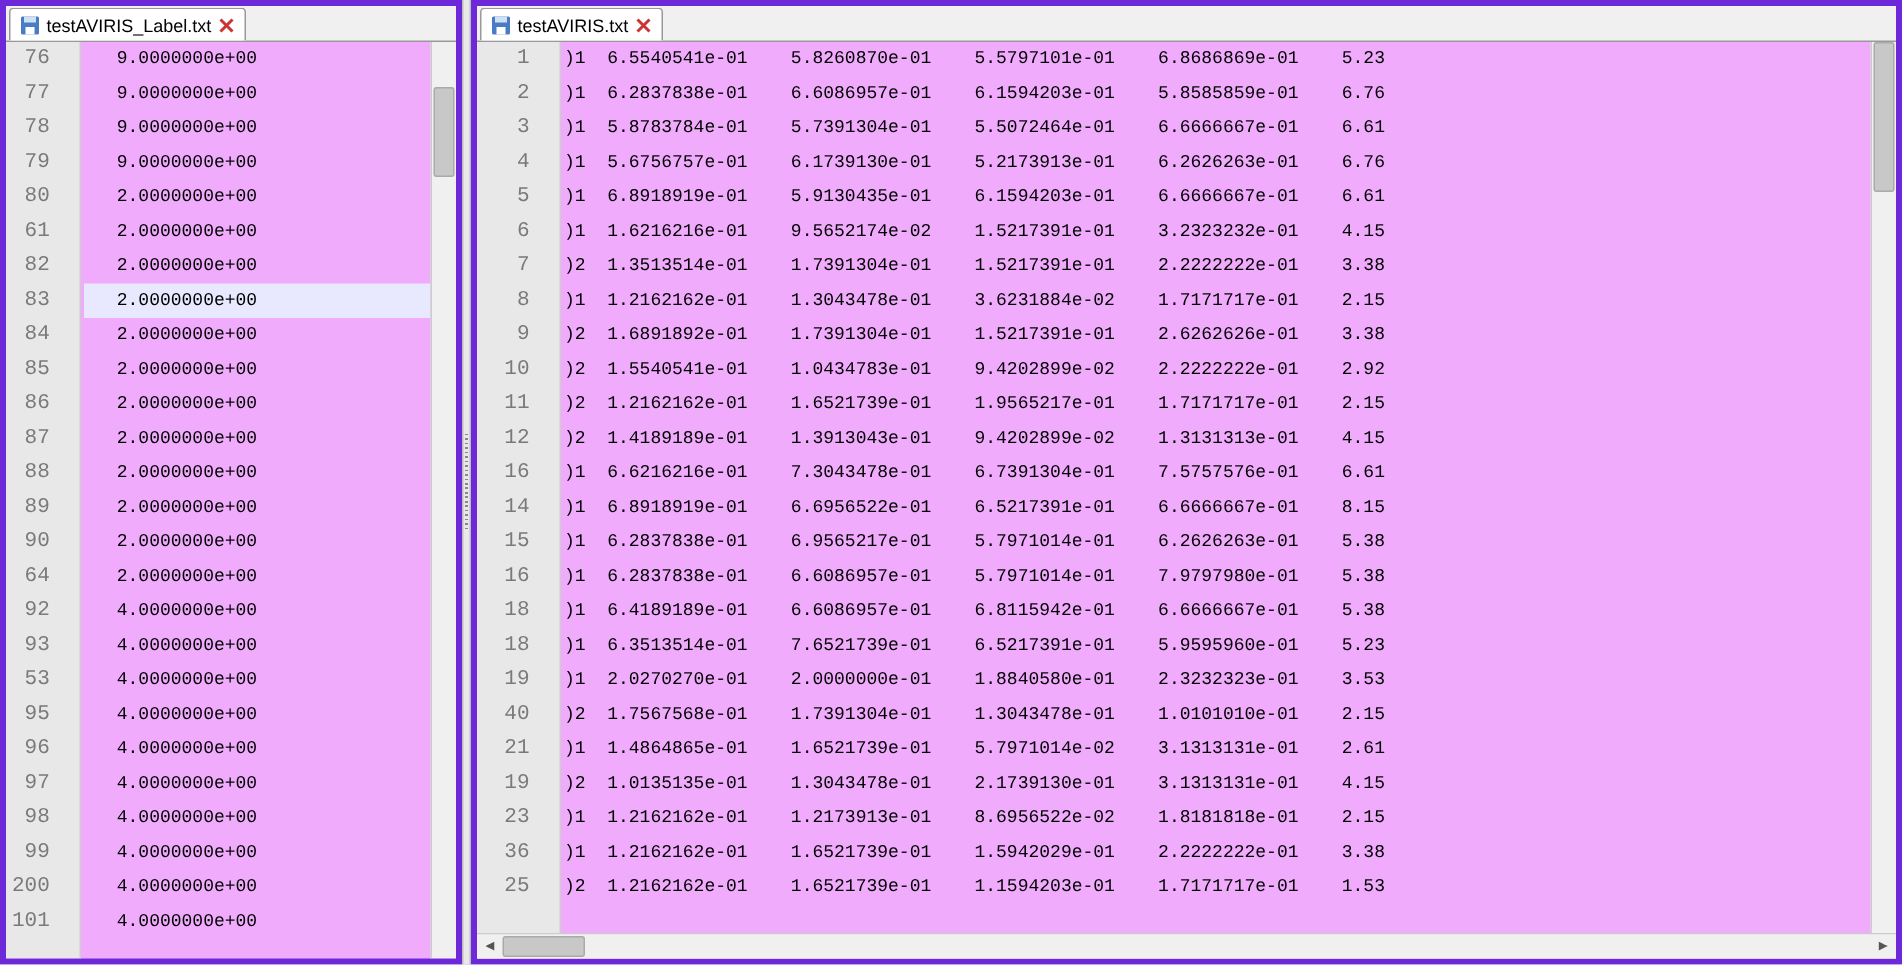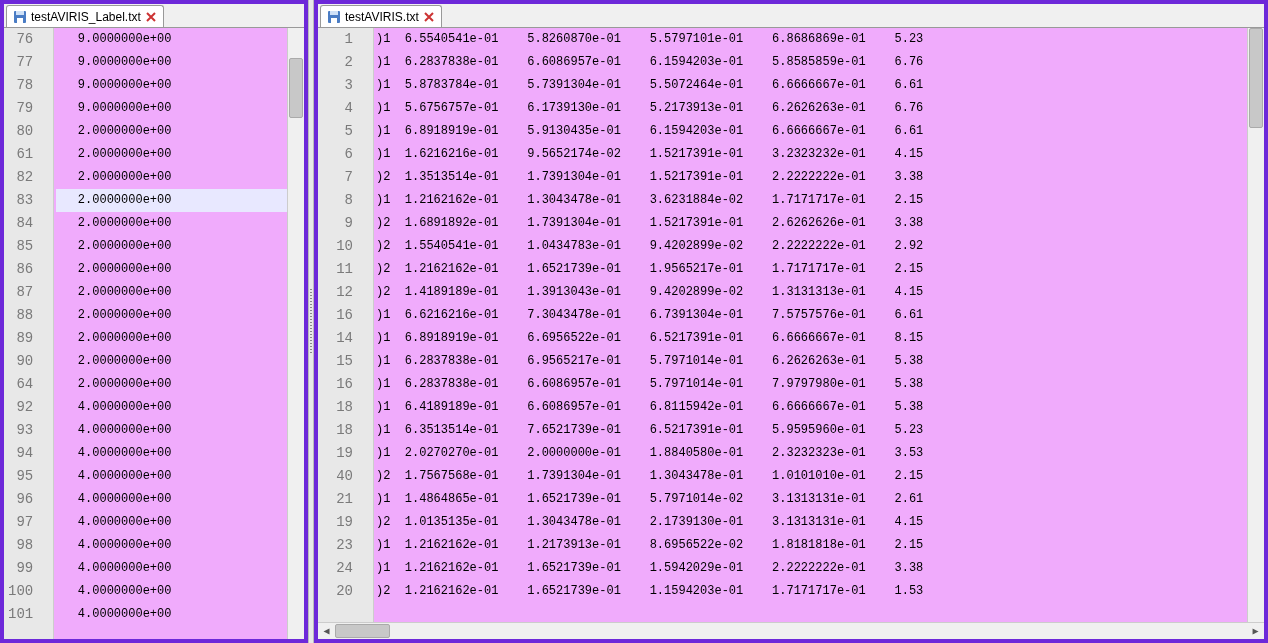--- a/index.html
+++ b/index.html
@@ -184,27 +184,27 @@
           <div class="line">84</div>
           <div class="line">85</div>
           <div class="line">86</div>
           <div class="line">87</div>
           <div class="line">88</div>
           <div class="line">89</div>
           <div class="line">90</div>
           <div class="line">64</div>
           <div class="line">92</div>
           <div class="line">93</div>
-          <div class="line">94</div>
+          <div class="line">53</div>
           <div class="line">95</div>
           <div class="line">96</div>
           <div class="line">97</div>
           <div class="line">98</div>
           <div class="line">99</div>
-          <div class="line">100</div>
+          <div class="line">200</div>
           <div class="line">101</div>
         </div>
       <div class="code" id="code-left"><div class="line">   9.0000000e+00</div><div class="line">   9.0000000e+00</div><div class="line">   9.0000000e+00</div><div class="line">   9.0000000e+00</div><div class="line">   2.0000000e+00</div><div class="line">   2.0000000e+00</div><div class="line">   2.0000000e+00</div><div class="line highlight-line">   2.0000000e+00</div><div class="line">   2.0000000e+00</div><div class="line">   2.0000000e+00</div><div class="line">   2.0000000e+00</div><div class="line">   2.0000000e+00</div><div class="line">   2.0000000e+00</div><div class="line">   2.0000000e+00</div><div class="line">   2.0000000e+00</div><div class="line">   2.0000000e+00</div><div class="line">   4.0000000e+00</div><div class="line">   4.0000000e+00</div><div class="line">   4.0000000e+00</div><div class="line">   4.0000000e+00</div><div class="line">   4.0000000e+00</div><div class="line">   4.0000000e+00</div><div class="line">   4.0000000e+00</div><div class="line">   4.0000000e+00</div><div class="line">   4.0000000e+00</div><div class="line">   4.0000000e+00</div></div>
       <div class="vscroll">
         <div class="thumb" style="top:30px;height:60px"></div>
       </div>
     </div>
   </div>
 
   <div class="splitter"></div>
@@ -245,22 +245,22 @@
           <div class="line">14</div>
           <div class="line">15</div>
           <div class="line">16</div>
           <div class="line">18</div>
           <div class="line">18</div>
           <div class="line">19</div>
           <div class="line">40</div>
           <div class="line">21</div>
           <div class="line">19</div>
           <div class="line">23</div>
-          <div class="line">24</div>
-          <div class="line">20</div>
+          <div class="line">36</div>
+          <div class="line">25</div>
         </div>
       <div class="code" id="code-right"><div class="line">)1  6.5540541e-01    5.8260870e-01    5.5797101e-01    6.8686869e-01    5.23</div><div class="line">)1  6.2837838e-01    6.6086957e-01    6.1594203e-01    5.8585859e-01    6.76</div><div class="line">)1  5.8783784e-01    5.7391304e-01    5.5072464e-01    6.6666667e-01    6.61</div><div class="line">)1  5.6756757e-01    6.1739130e-01    5.2173913e-01    6.2626263e-01    6.76</div><div class="line">)1  6.8918919e-01    5.9130435e-01    6.1594203e-01    6.6666667e-01    6.61</div><div class="line">)1  1.6216216e-01    9.5652174e-02    1.5217391e-01    3.2323232e-01    4.15</div><div class="line">)2  1.3513514e-01    1.7391304e-01    1.5217391e-01    2.2222222e-01    3.38</div><div class="line">)1  1.2162162e-01    1.3043478e-01    3.6231884e-02    1.7171717e-01    2.15</div><div class="line">)2  1.6891892e-01    1.7391304e-01    1.5217391e-01    2.6262626e-01    3.38</div><div class="line">)2  1.5540541e-01    1.0434783e-01    9.4202899e-02    2.2222222e-01    2.92</div><div class="line">)2  1.2162162e-01    1.6521739e-01    1.9565217e-01    1.7171717e-01    2.15</div><div class="line">)2  1.4189189e-01    1.3913043e-01    9.4202899e-02    1.3131313e-01    4.15</div><div class="line">)1  6.6216216e-01    7.3043478e-01    6.7391304e-01    7.5757576e-01    6.61</div><div class="line">)1  6.8918919e-01    6.6956522e-01    6.5217391e-01    6.6666667e-01    8.15</div><div class="line">)1  6.2837838e-01    6.9565217e-01    5.7971014e-01    6.2626263e-01    5.38</div><div class="line">)1  6.2837838e-01    6.6086957e-01    5.7971014e-01    7.9797980e-01    5.38</div><div class="line">)1  6.4189189e-01    6.6086957e-01    6.8115942e-01    6.6666667e-01    5.38</div><div class="line">)1  6.3513514e-01    7.6521739e-01    6.5217391e-01    5.9595960e-01    5.23</div><div class="line">)1  2.0270270e-01    2.0000000e-01    1.8840580e-01    2.3232323e-01    3.53</div><div class="line">)2  1.7567568e-01    1.7391304e-01    1.3043478e-01    1.0101010e-01    2.15</div><div class="line">)1  1.4864865e-01    1.6521739e-01    5.7971014e-02    3.1313131e-01    2.61</div><div class="line">)2  1.0135135e-01    1.3043478e-01    2.1739130e-01    3.1313131e-01    4.15</div><div class="line">)1  1.2162162e-01    1.2173913e-01    8.6956522e-02    1.8181818e-01    2.15</div><div class="line">)1  1.2162162e-01    1.6521739e-01    1.5942029e-01    2.2222222e-01    3.38</div><div class="line">)2  1.2162162e-01    1.6521739e-01    1.1594203e-01    1.7171717e-01    1.53</div></div>
       <div class="vscroll">
         <div class="thumb" style="top:0;height:100px"></div>
       </div>
     </div>
     <div class="hscroll-row">
       <div class="hscroll-arrow">◀</div>
       <div class="hscroll-track">
         <div class="thumb" style="left:0;width:55px"></div>

